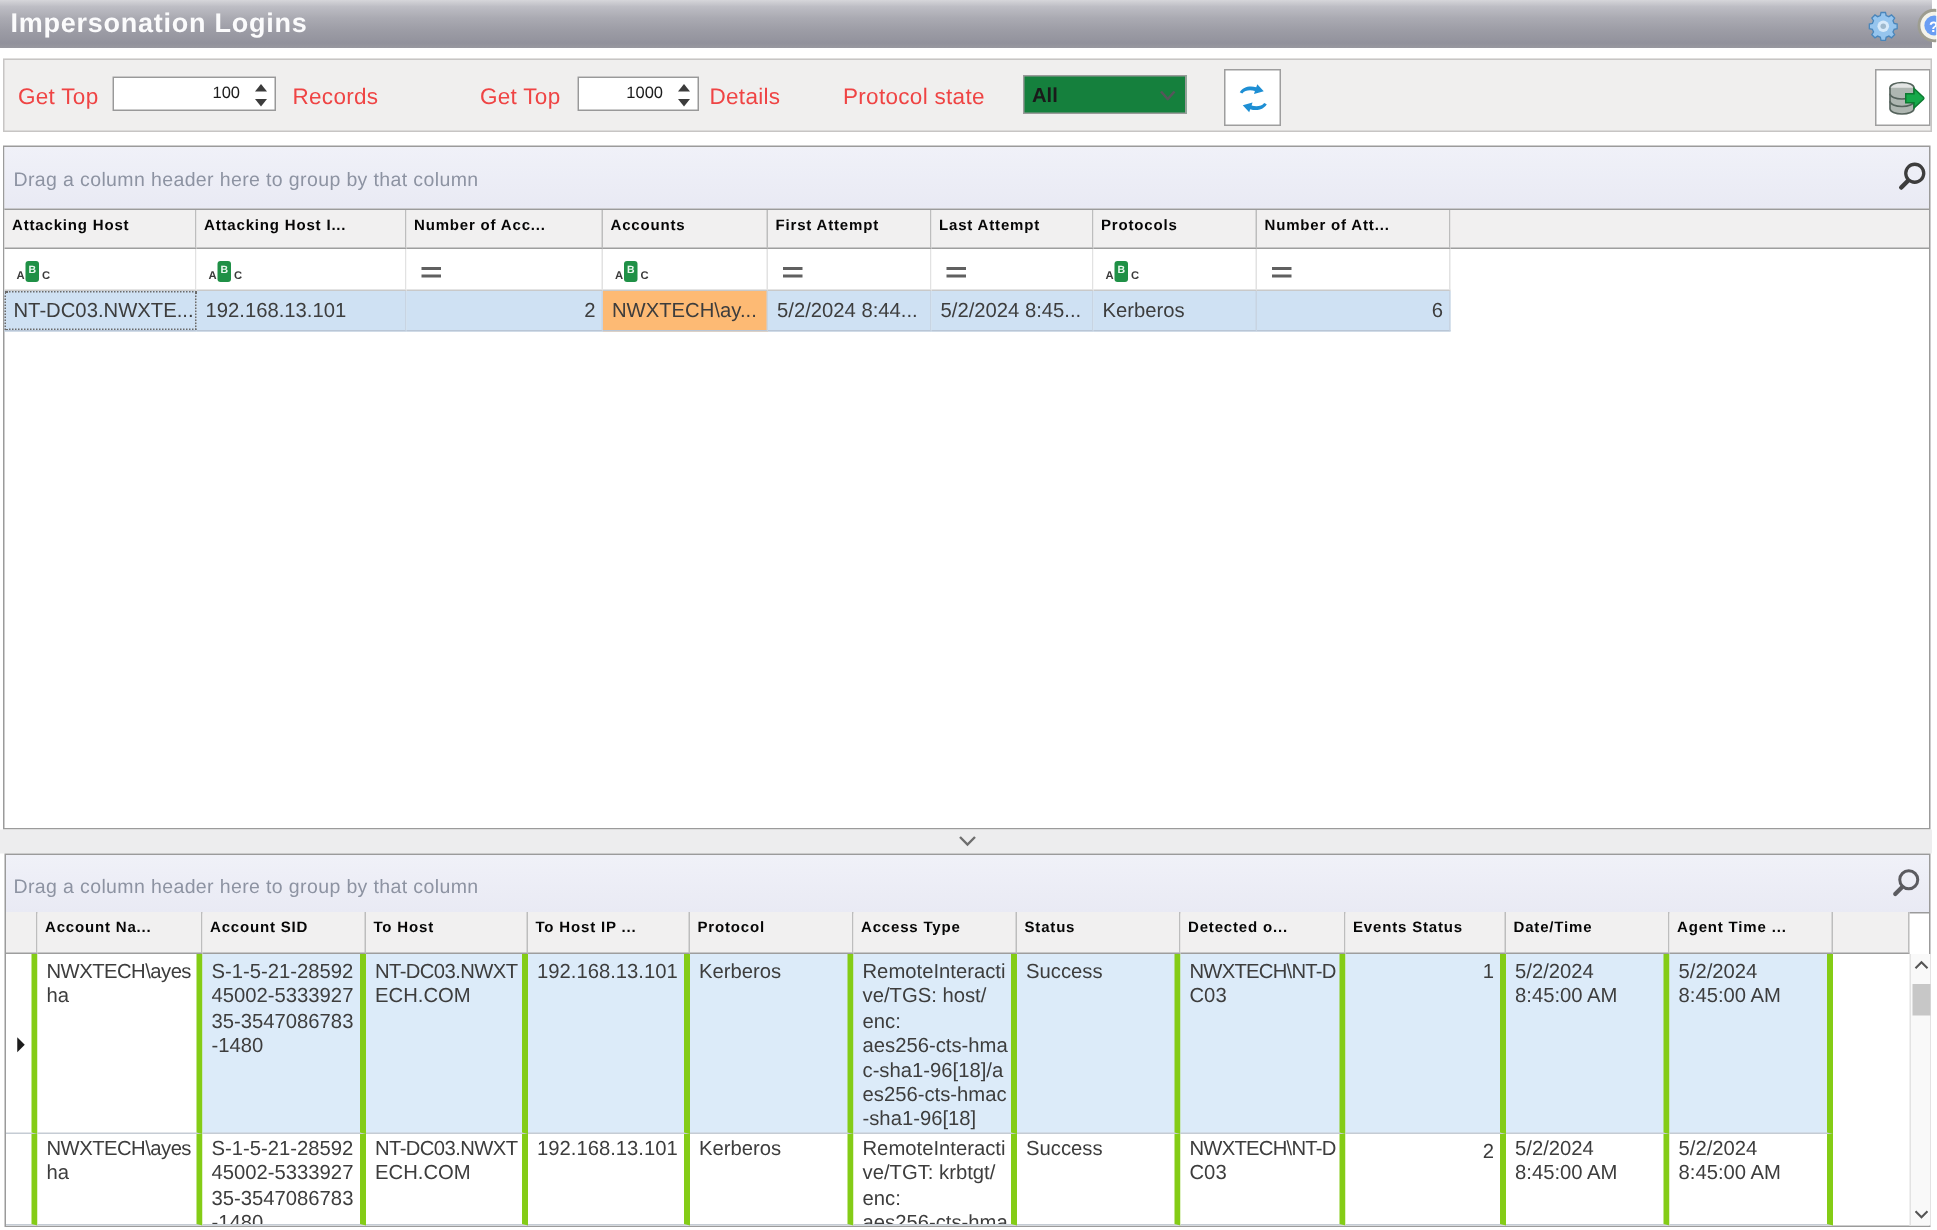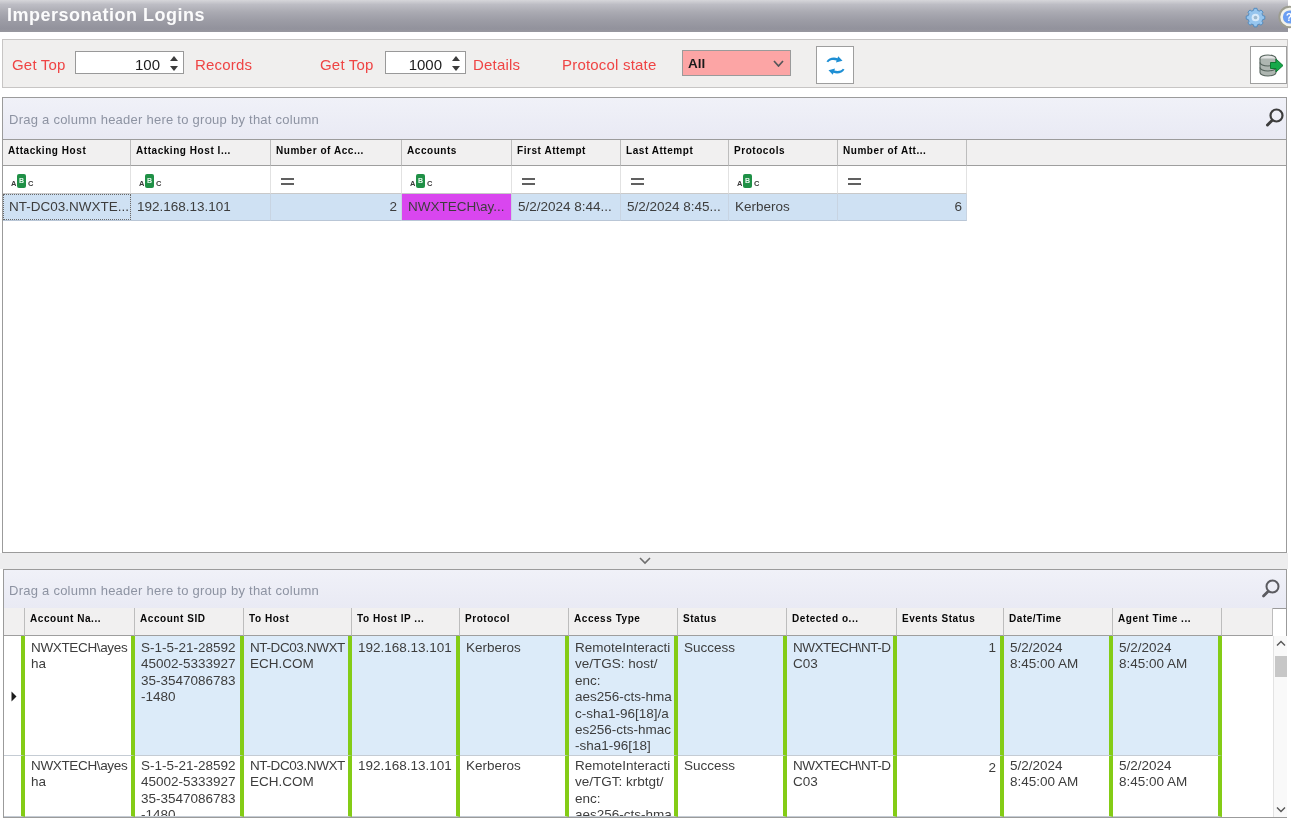--- a/index.html
+++ b/index.html
@@ -7,23 +7,23 @@
   font-family:"Liberation Sans",sans-serif;position:relative;}
 .abs{position:absolute;}
 
 #title{left:0;top:0;width:1288px;height:32px;
   background:linear-gradient(180deg,#d6d6da 0%,#bdbdc4 14%,#aaaab2 38%,#9d9da6 62%,#92929c 90%,#98989f 100%);}
 #title .t{position:absolute;left:7px;top:5px;font-size:18px;font-weight:bold;color:#fbfbfc;letter-spacing:.5px;}
 
 #toolbar{left:2px;top:39px;width:1284px;height:47px;background:#f0efee;border:1px solid #c7c5c4;}
 .lbl{position:absolute;font-size:15px;color:#ef4444;top:16px;letter-spacing:.2px;}
 .spin{position:absolute;top:13px;height:21px;background:#fff;border:1px solid #999;}
-.spin .v{position:absolute;right:23px;top:4px;font-size:15px;color:#1c1c1c;}
+.spin .v{position:absolute;right:23px;top:4px;font-size:11px;color:#1c1c1c;}
 .combo{position:absolute;left:682px;top:11px;width:107px;height:24px;border:1px solid #9a9a9a;
-  background:#fca5a5;}
+  background:#15803d;}
 .combo .cv{position:absolute;left:5px;top:5px;font-size:13.5px;font-weight:bold;color:#1a1a1a;}
 .btn{position:absolute;background:#fff;border:1px solid #c2c0bf;}
 
 .gridbox{border:1px solid #9b9b9b;background:#fff;}
 .gpanel{position:absolute;left:0;top:0;right:0;background:linear-gradient(180deg,#f0f1f8 0%,#e9eaf4 100%);border-bottom:1px solid #9b9b9b;}
 .gptext{position:absolute;left:6px;font-size:13px;color:#8d93a2;letter-spacing:.25px;}
 .hcell{position:absolute;background:#f1f0f0;border-right:1px solid #bdbdbd;border-bottom:1px solid #9e9e9e;box-sizing:border-box;}
 .hcell span{position:absolute;left:5px;top:5px;font-size:10px;font-weight:bold;color:#060606;white-space:nowrap;letter-spacing:.55px;}
 .fcell{position:absolute;background:#fff;border-right:1px solid #e2e2e2;border-bottom:1px solid #c9c9c9;box-sizing:border-box;}
 .dcell{position:absolute;box-sizing:border-box;border-right:1px solid #c8d4e2;border-bottom:1px solid #b9c6d6;
@@ -175,21 +175,21 @@
     </div>
 <div class="dcell" style="left:0px;top:96px;width:128px;height:27px;background:#cfe1f3;">
       <div class="tx">NT-DC03.NWXTE...</div>
     </div>
 <div class="dcell" style="left:128px;top:96px;width:140px;height:27px;background:#cfe1f3;">
       <div class="tx">192.168.13.101</div>
     </div>
 <div class="dcell" style="left:268px;top:96px;width:131px;height:27px;background:#cfe1f3;">
       <div class="txr">2</div>
     </div>
-<div class="dcell" style="left:399px;top:96px;width:110px;height:27px;background:#d946ef;">
+<div class="dcell" style="left:399px;top:96px;width:110px;height:27px;background:#fdba74;">
       <div class="tx">NWXTECH\ay...</div>
     </div>
 <div class="dcell" style="left:509px;top:96px;width:109px;height:27px;background:#cfe1f3;">
       <div class="tx">5/2/2024 8:44...</div>
     </div>
 <div class="dcell" style="left:618px;top:96px;width:108px;height:27px;background:#cfe1f3;">
       <div class="tx">5/2/2024 8:45...</div>
     </div>
 <div class="dcell" style="left:726px;top:96px;width:109px;height:27px;background:#cfe1f3;">
       <div class="tx">Kerberos</div>

